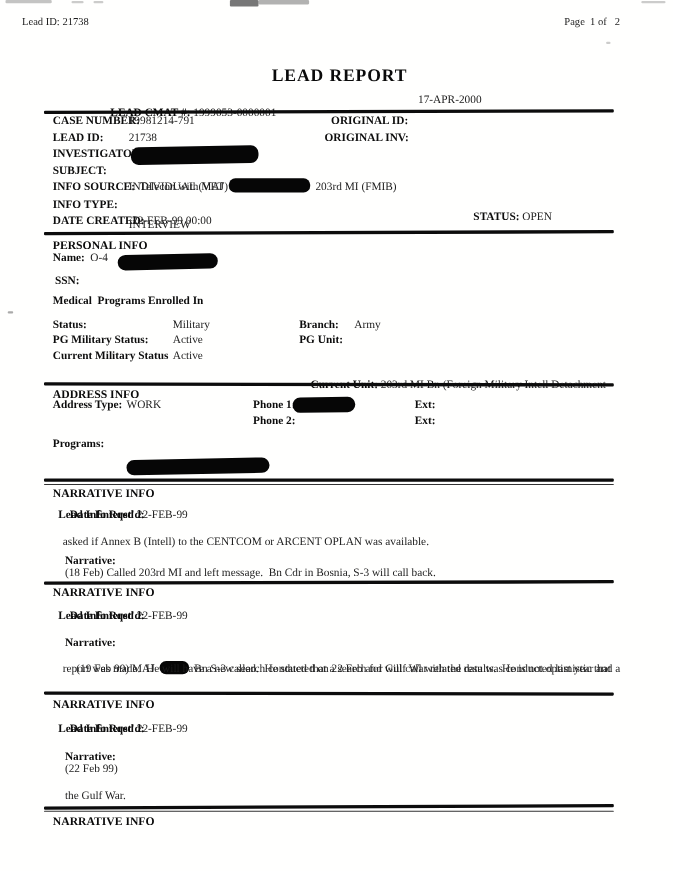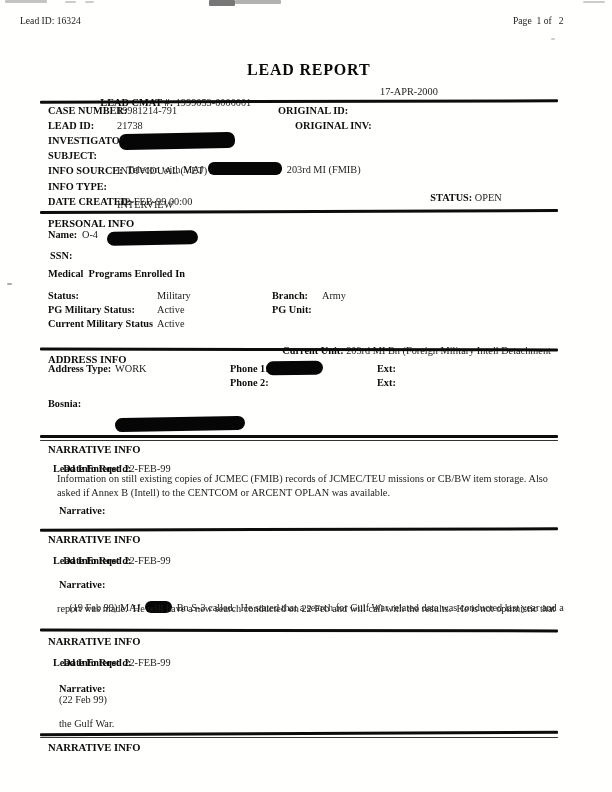--- a/index.html
+++ b/index.html
@@ -26,35 +26,35 @@
 
   <div class="artifact" style="left:5px;top:0;width:42px;height:3px;opacity:.35"></div>
   <div class="artifact" style="left:65px;top:1px;width:11px;height:2px;opacity:.3"></div>
   <div class="artifact" style="left:85px;top:1px;width:9px;height:2px;opacity:.3"></div>
   <div class="artifact" style="left:209px;top:0;width:26px;height:6px;opacity:.8"></div>
   <div class="artifact" style="left:235px;top:0;width:46px;height:4px;opacity:.45"></div>
   <div class="artifact" style="left:583px;top:1px;width:22px;height:2px;opacity:.3"></div>
   <div class="artifact" style="left:7px;top:283px;width:5px;height:2px;opacity:.5"></div>
   <div class="artifact" style="left:551px;top:38px;width:4px;height:2px;opacity:.3"></div>
 
-  <div class="t small" style="left:20px;top:16px;">Lead ID: 16324</div>
+  <div class="t small" style="left:20px;top:16px;">Lead ID: 21738</div>
   <div class="t small" style="left:513px;top:16px;">Page  1 of   2</div>
 
   <div class="t title" style="left:247px;top:62px;">LEAD REPORT</div>
 
   <div class="t" style="left:90px;top:87px;">
     <span class="b">LEAD CMAT #: </span><span>1999053-0000001</span>
   </div>
   <div class="t" style="left:380px;top:87px;">17-APR-2000</div>
 
   <div class="hr" style="top:100px;height:2.5px;transform:rotate(-0.15deg);"></div>
 
   <div class="t b" style="left:48px;top:106px;">CASE NUMBER:</div>
   <div class="t" style="left:117px;top:106px;">19981214-791</div>
-  <div class="t b" style="left:278px;top:106px;">ORIGINAL ID:</div>
+  <div class="t b" style="left:301px;top:106px;">ORIGINAL ID:</div>
 
   <div class="t b" style="left:48px;top:121px;text-align:right;">LEAD ID:</div>
   <div class="t" style="left:117px;top:121px;">21738</div>
   <div class="t b" style="left:295px;top:121px;">ORIGINAL INV:</div>
 
   <div class="t b" style="left:48px;top:136px;">INVESTIGATOR:</div>
   <div class="redact" style="left:119px;top:133px;width:116px;height:16px;transform:rotate(-1deg);"></div>
 
   <div class="t" style="left:117px;top:151px;">
     <span>Telecon with MAJ </span><span class="redact-inline" style="width:74px;height:13px;"></span><span> 203rd MI (FMIB)</span>
@@ -103,34 +103,34 @@
   <div class="hr" style="top:348px;height:2.5px;transform:rotate(0.1deg);"></div>
 
   <div class="t heading" style="left:48px;top:354px;">ADDRESS INFO</div>
   <div class="t b" style="left:48px;top:364px;">Address Type:</div>
   <div class="t" style="left:115px;top:364px;">WORK</div>
   <div class="t b" style="left:230px;top:364px;">Phone 1:</div>
   <div class="redact" style="left:266px;top:361px;width:57px;height:14px;transform:rotate(-0.8deg);"></div>
   <div class="t b" style="left:377px;top:364px;">Ext:</div>
   <div class="t b" style="left:230px;top:378px;">Phone 2:</div>
   <div class="t b" style="left:377px;top:378px;">Ext:</div>
-  <div class="t b" style="left:48px;top:399px;">Bosnia:</div>
+  <div class="t b" style="left:48px;top:399px;">Programs:</div>
   <div class="redact" style="left:115px;top:417px;width:130px;height:14px;transform:rotate(-1.1deg);"></div>
 
   <div class="hr" style="top:435px;"></div>
   <div class="hr thin" style="top:440px;"></div>
 
   <div class="t heading" style="left:48px;top:444px;">NARRATIVE INFO</div>
   <div class="t" style="left:53px;top:453px;">
     <span class="b">Date Entered </span><span>22-FEB-99</span>
   </div>
   <div class="t b" style="left:53px;top:464px;">Lead Info Rqst'd:</div>
-  <div class="t" style="left:57px;top:474px;">Information on still existing copies of JCMEC (FMIB) records of JCMEC/TEU missions or CB/BW item storage. Also</div>
   <div class="t" style="left:57px;top:488px;">asked if Annex B (Intell) to the CENTCOM or ARCENT OPLAN was available.</div>
   <div class="t b" style="left:59px;top:506px;">Narrative:</div>
+  <div class="t" style="left:59px;top:517px;">(18 Feb) Called 203rd MI and left message.  Bn Cdr in Bosnia, S-3 will call back.</div>
 
   <div class="hr" style="top:528px;height:2.5px;transform:rotate(-0.15deg);"></div>
 
   <div class="t heading" style="left:48px;top:534px;">NARRATIVE INFO</div>
   <div class="t" style="left:53px;top:545px;">
     <span class="b">Date Entered </span><span>22-FEB-99</span>
   </div>
   <div class="t b" style="left:53px;top:556px;">Lead Info Rqst'd:</div>
   <div class="t b" style="left:59px;top:580px;">Narrative:</div>
   <div class="t" style="left:59px;top:590px;">

